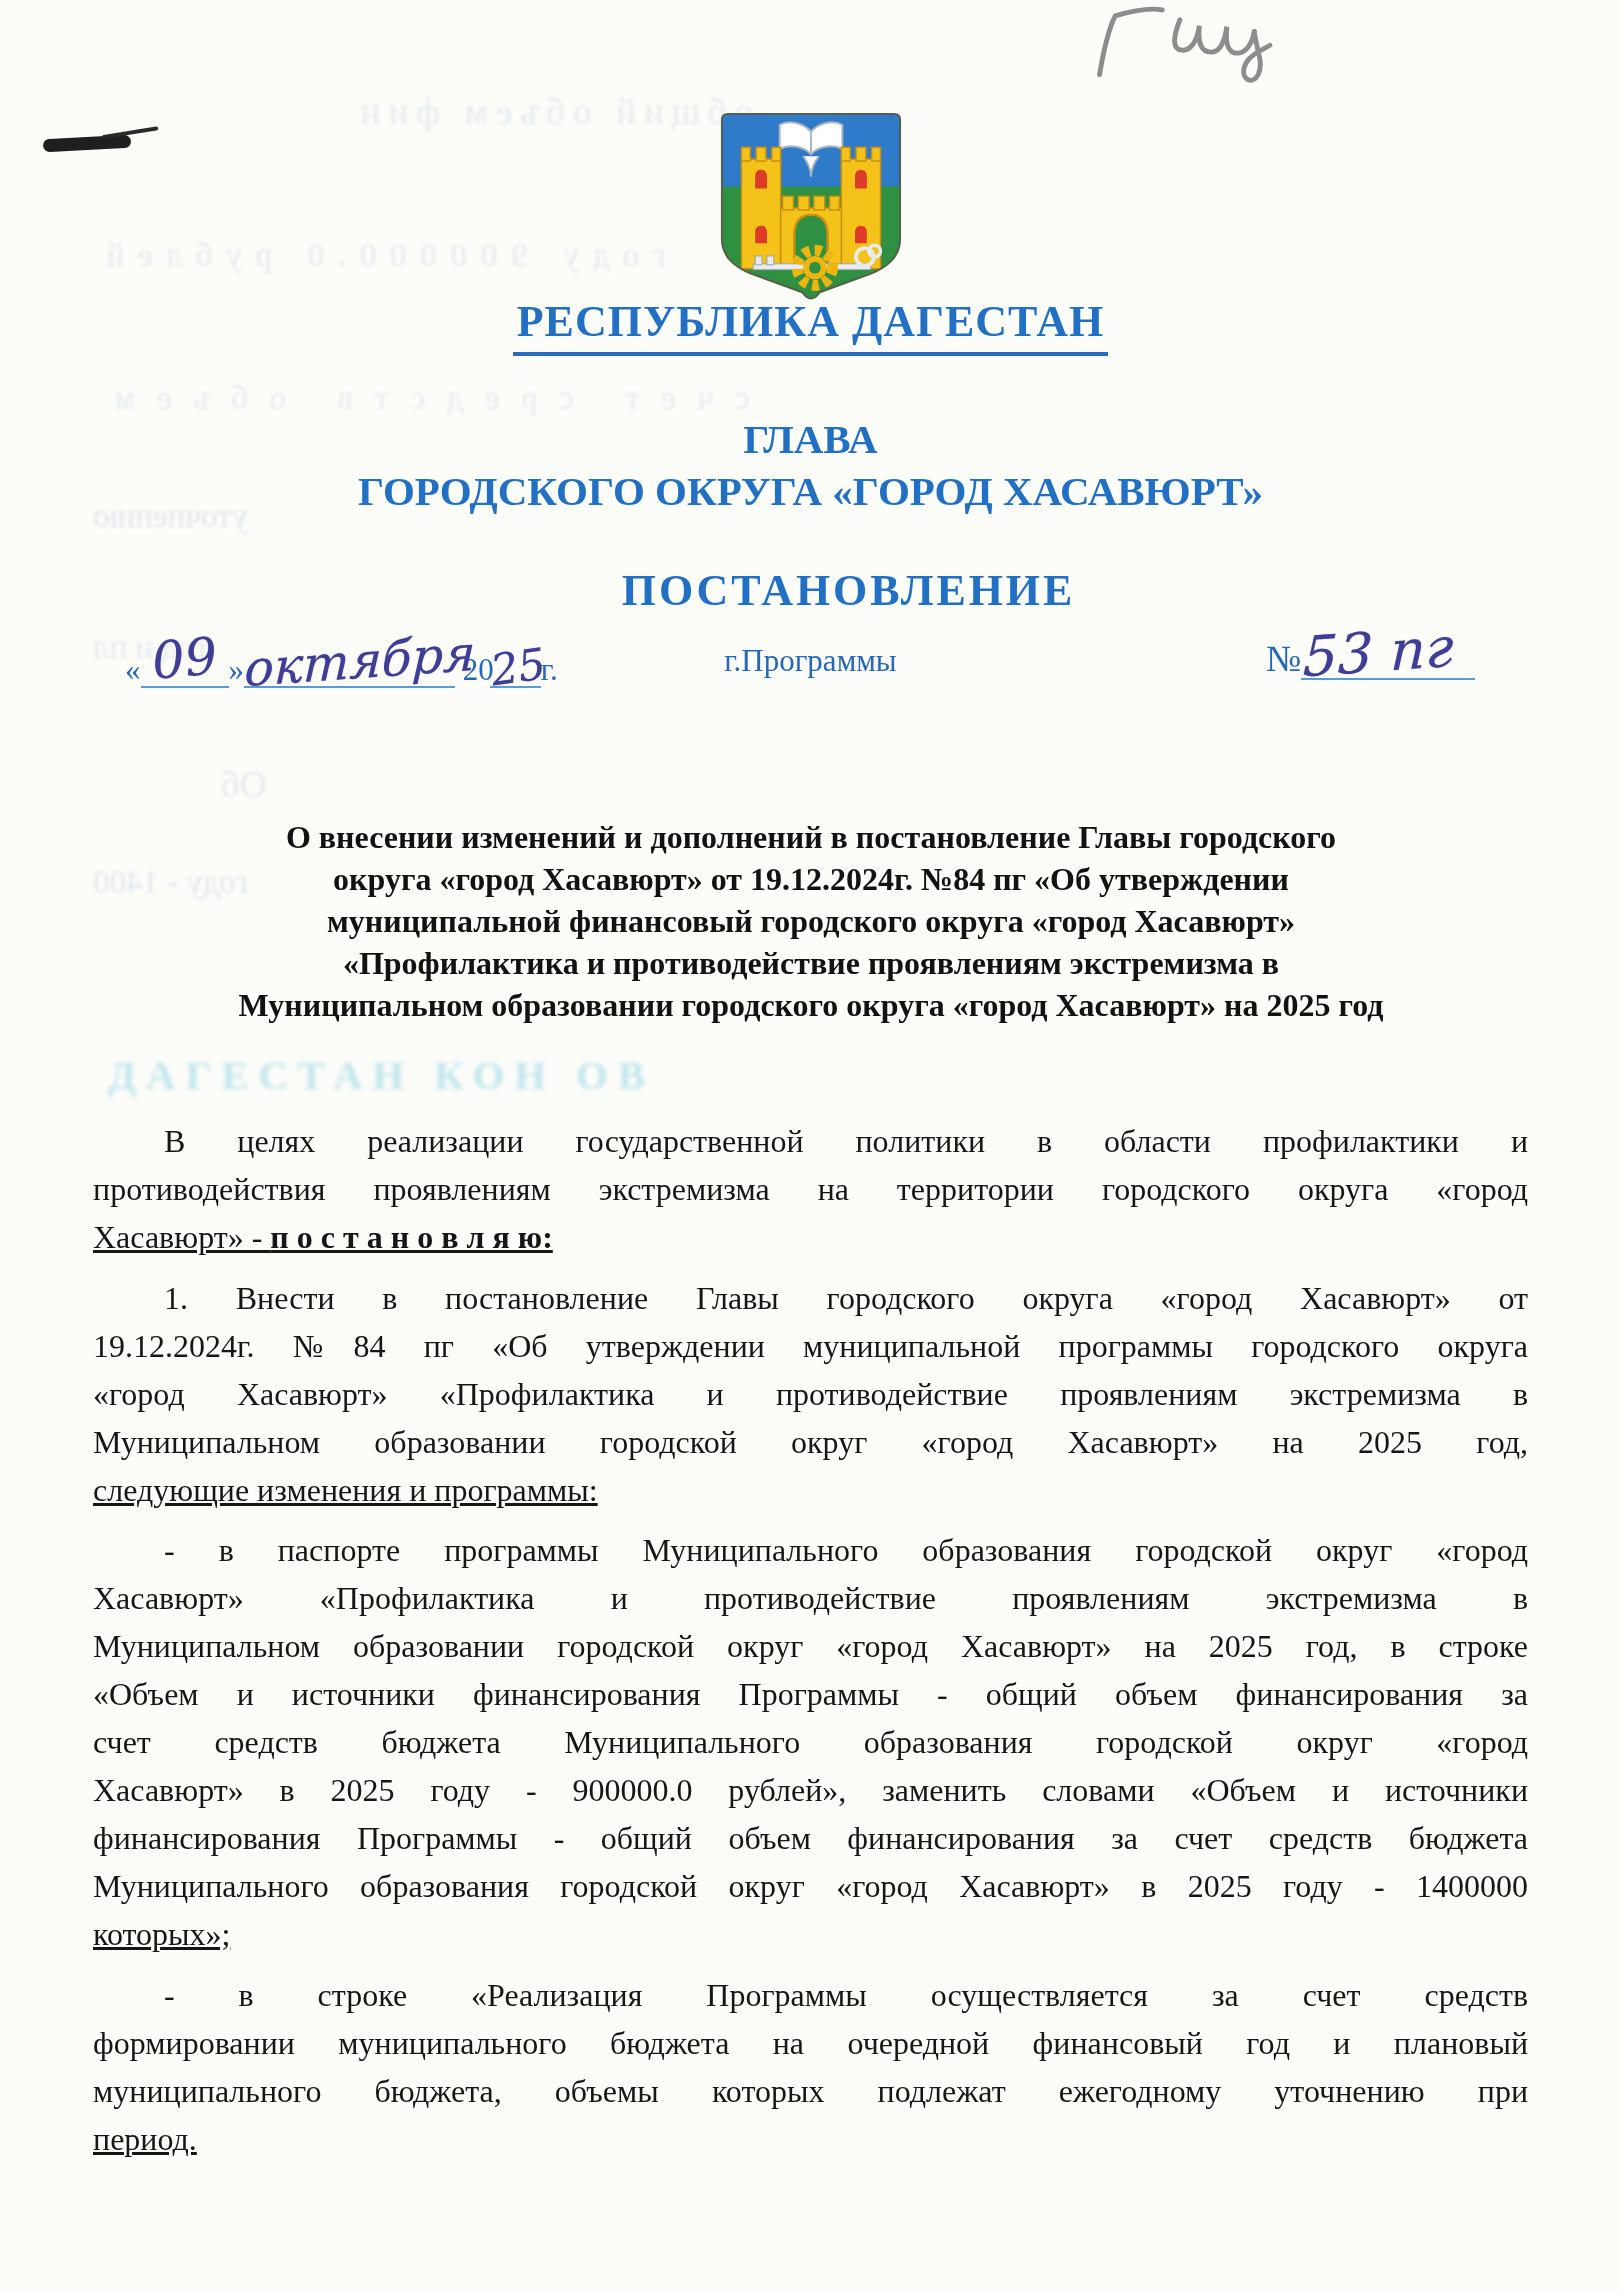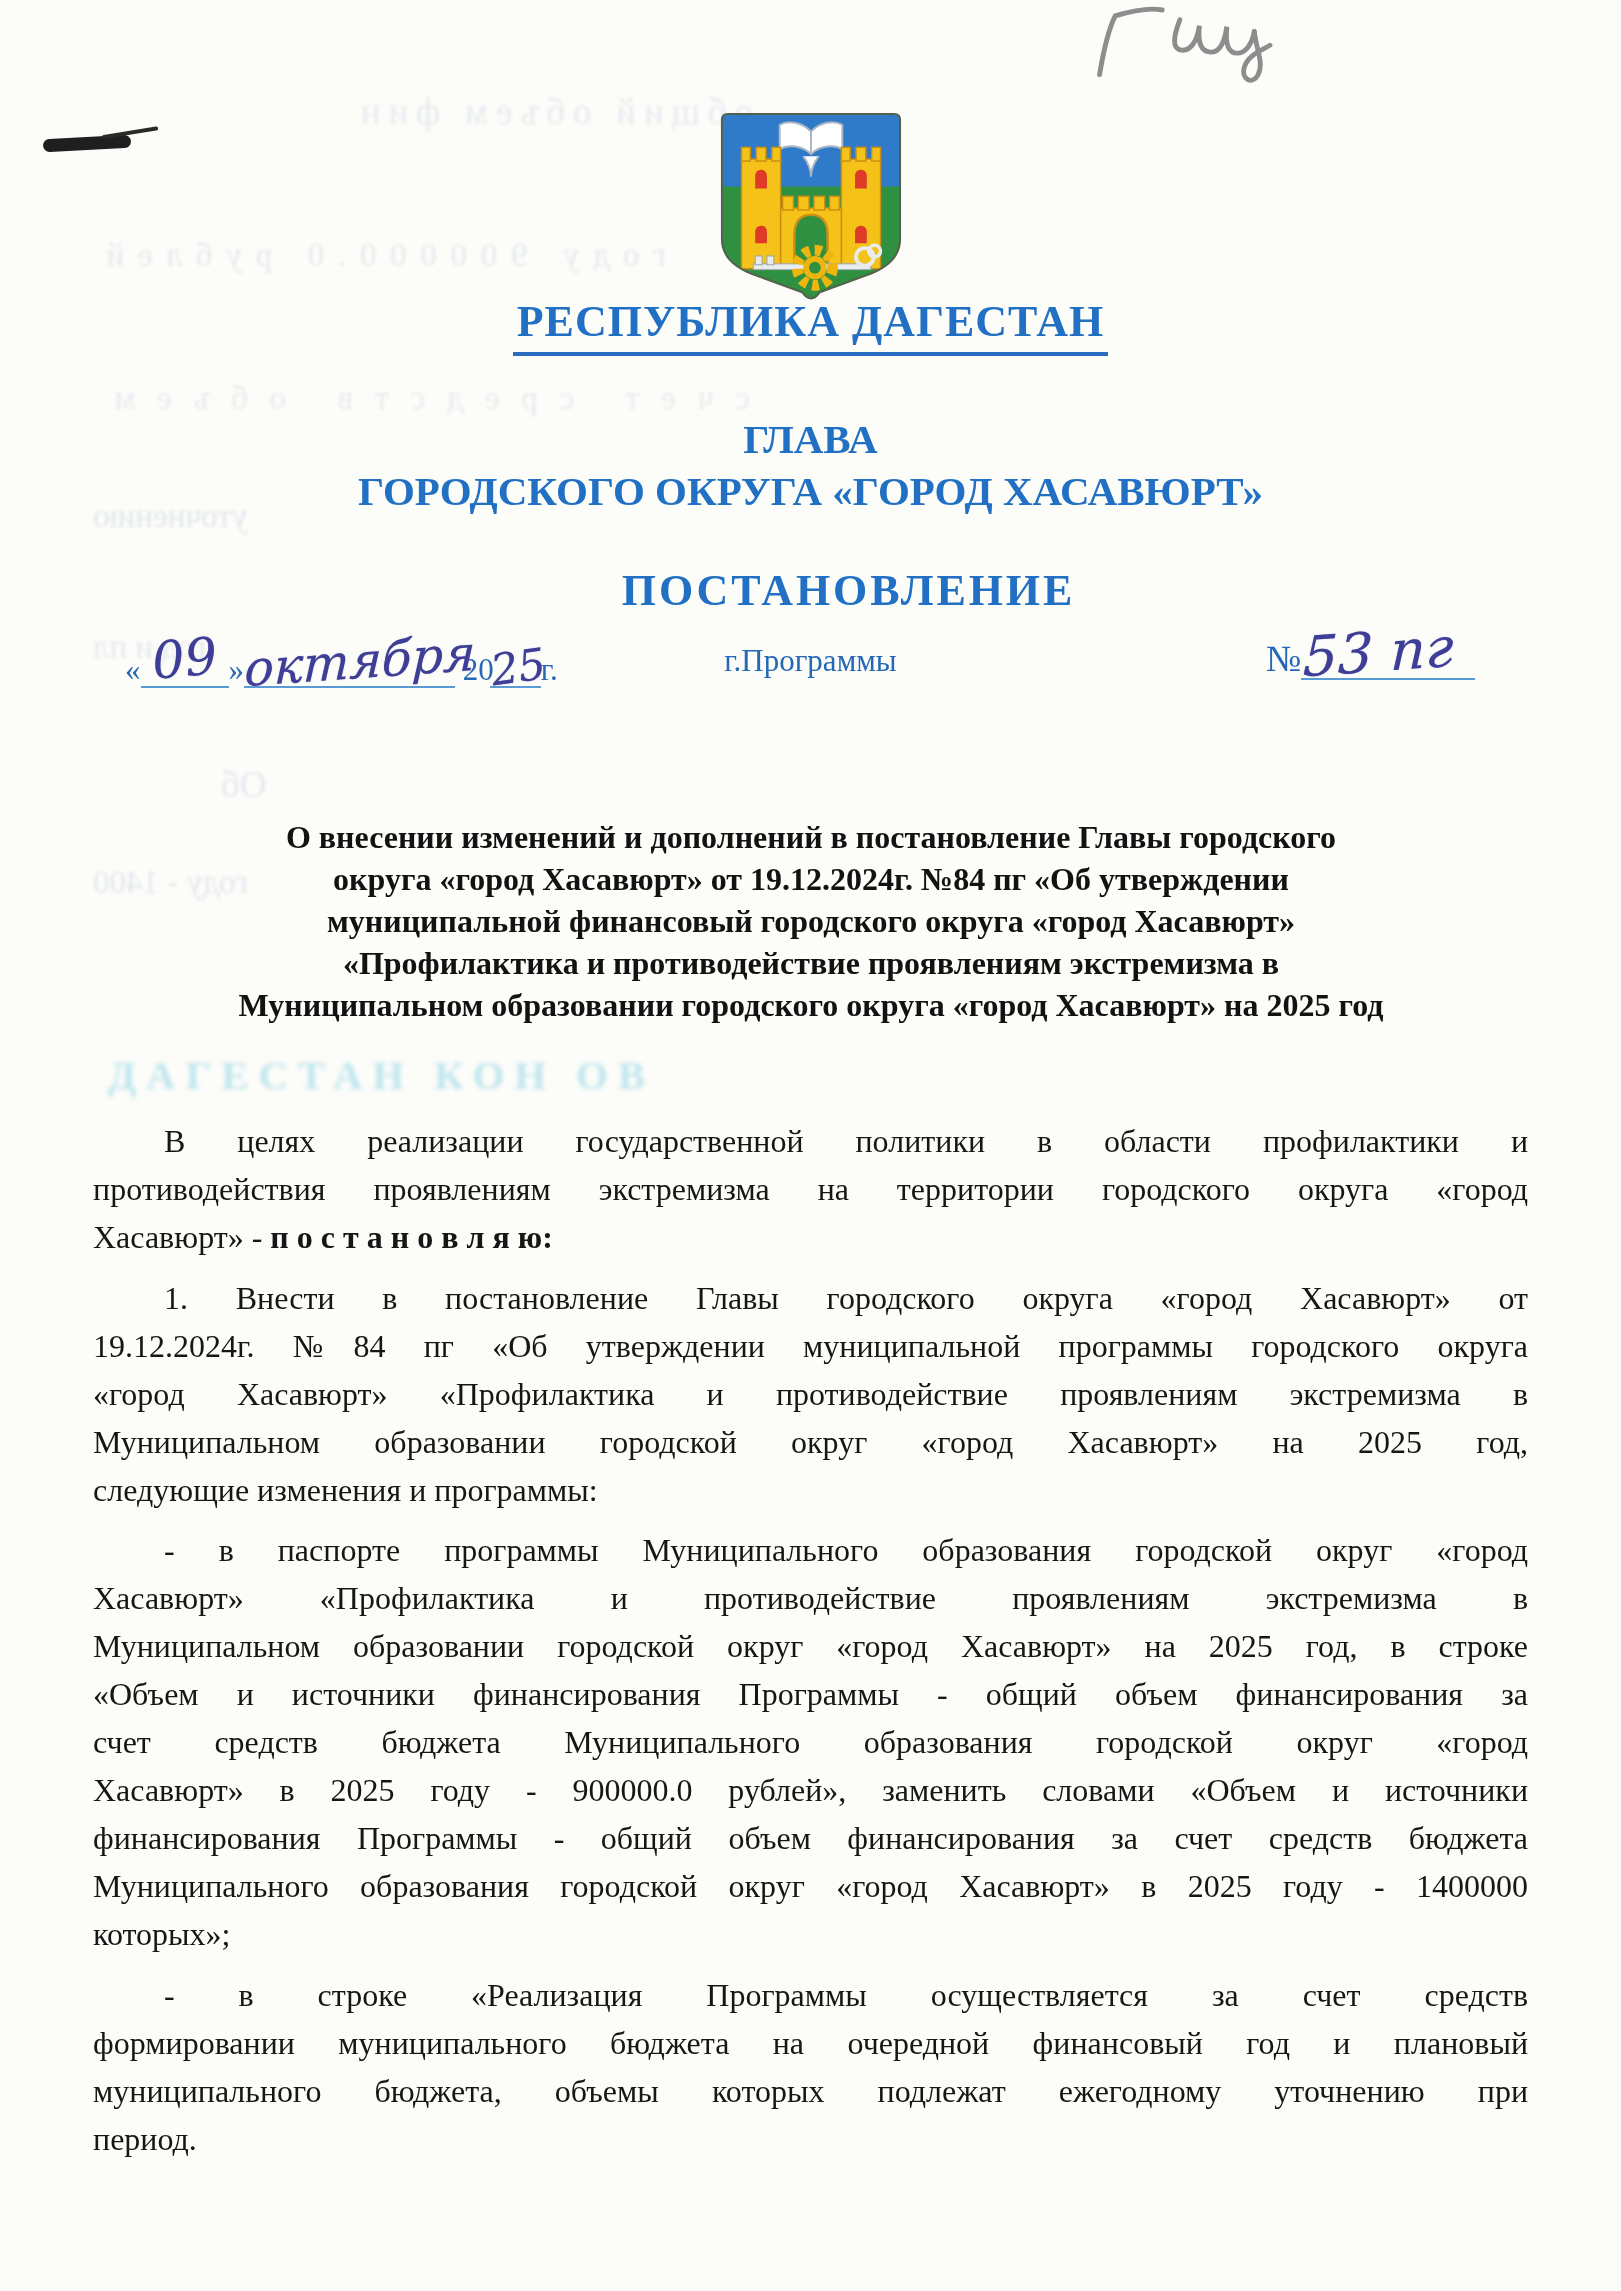--- a/index.html
+++ b/index.html
@@ -65,21 +65,21 @@
     transform:rotate(-4deg) skewX(-6deg);white-space:nowrap;}
 
   
   .title{position:absolute;top:816px;left:115px;width:1392px;text-align:center;
     font-weight:bold;font-size:32px;line-height:42px;color:#121212;}
 
   
   .body-text{position:absolute;top:1117px;left:93px;width:1435px;
     font-size:32px;line-height:48px;color:#161616;}
   .jline{text-align:justify;text-align-last:justify;}
-  .jline.last{text-align-last:left;}
+  .jline.last{text-align-last:left;text-decoration:underline;}
   .indent{text-indent:71px;}
   .para{margin:0 0 12.7px 0;}
   .spaced{font-weight:bold;}
 </style>
 </head>
 <body>
 
 <div class="page">
 
   <div class="staple"></div>

